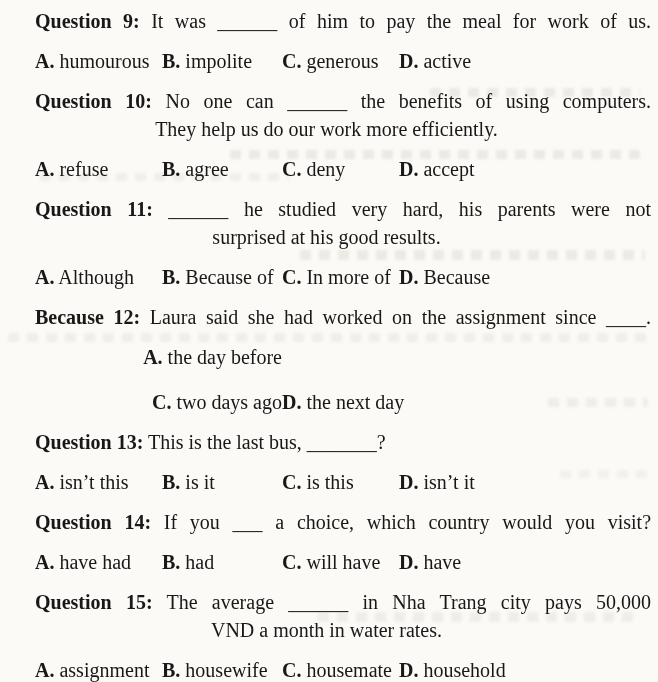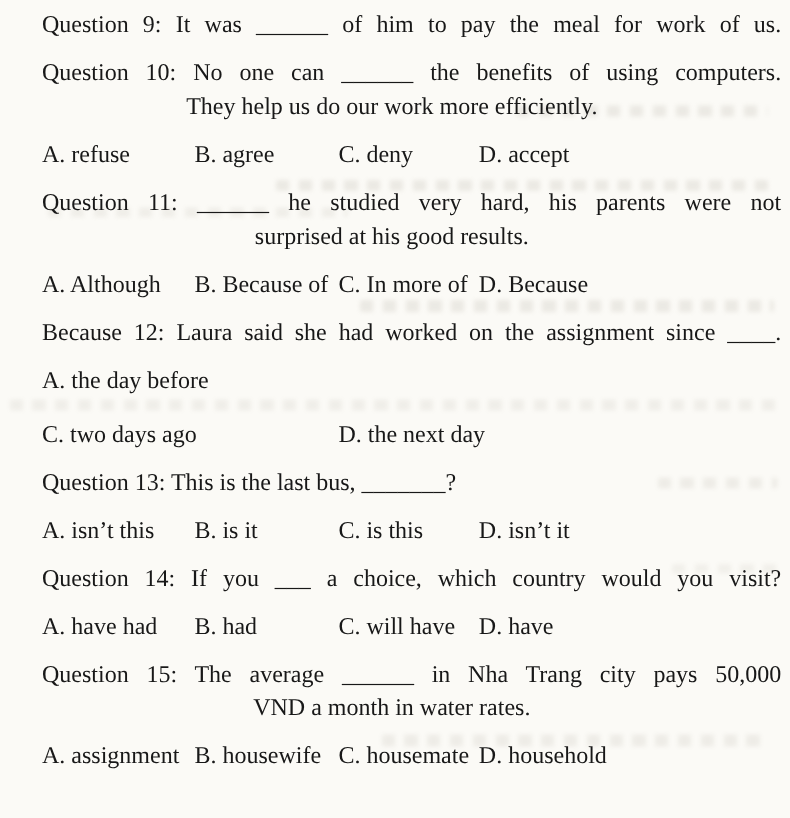--- a/index.html
+++ b/index.html
@@ -28,31 +28,31 @@
     text-indent: 33px;
     text-align: justify;
     text-align-last: justify;
   }
   .qline.short { text-align-last: left; }
   .cont {
     margin: 0;
     text-indent: 0;
     text-align: center;
   }
-  .qlabel, .olet { font-weight: normal; }
+  .qlabel, .olet { font-weight: bold; }
   .opts {
     display: flex;
     margin: 0 0 12px 0;
     padding-left: 33px;
   }
   .opts .opt { white-space: nowrap; }
   .opts.four .opt:nth-child(1) { min-width: 127px; }
   .opts.four .opt:nth-child(2) { min-width: 120px; }
   .opts.four .opt:nth-child(3) { min-width: 117px; }
-  .opts.two  .opt:nth-child(1) { min-width: 247px; }
+  .opts.two  .opt:nth-child(1) { min-width: 247px; text-align: right; }
   .mb-lg { margin-bottom: 17px; }
   
   .artifact {
     position: absolute;
     pointer-events: none;
     filter: blur(1.6px);
     opacity: 0.5;
     border-radius: 2px;
     background: repeating-linear-gradient(90deg,
       rgba(148,140,124,0.30) 0 11px,
@@ -78,20 +78,26 @@
 <div class="artifact a5"></div>
 <div class="artifact a6"></div>
 <div class="artifact a7"></div>
 <div class="artifact a8"></div>
 
 <div class="page">
 
   <section class="qblock">
     <p class="qline"><b class="qlabel">Question 9:</b> <span>It was ______ of him to pay the meal for work of us.</span></p>
   </section>
+  <div class="opts four">
+    <span class="opt"><b class="olet">A.</b> <span>humourous</span></span>
+    <span class="opt"><b class="olet">B.</b> <span>impolite</span></span>
+    <span class="opt"><b class="olet">C.</b> <span>generous</span></span>
+    <span class="opt"><b class="olet">D.</b> <span>active</span></span>
+  </div>
 
   <section class="qblock">
     <p class="qline"><b class="qlabel">Question 10:</b> <span>No one can ______ the benefits of using computers.</span></p>
     <p class="cont">They help us do our work more efficiently.</p>
   </section>
   <div class="opts four">
     <span class="opt"><b class="olet">A.</b> <span>refuse</span></span>
     <span class="opt"><b class="olet">B.</b> <span>agree</span></span>
     <span class="opt"><b class="olet">C.</b> <span>deny</span></span>
     <span class="opt"><b class="olet">D.</b> <span>accept</span></span>

